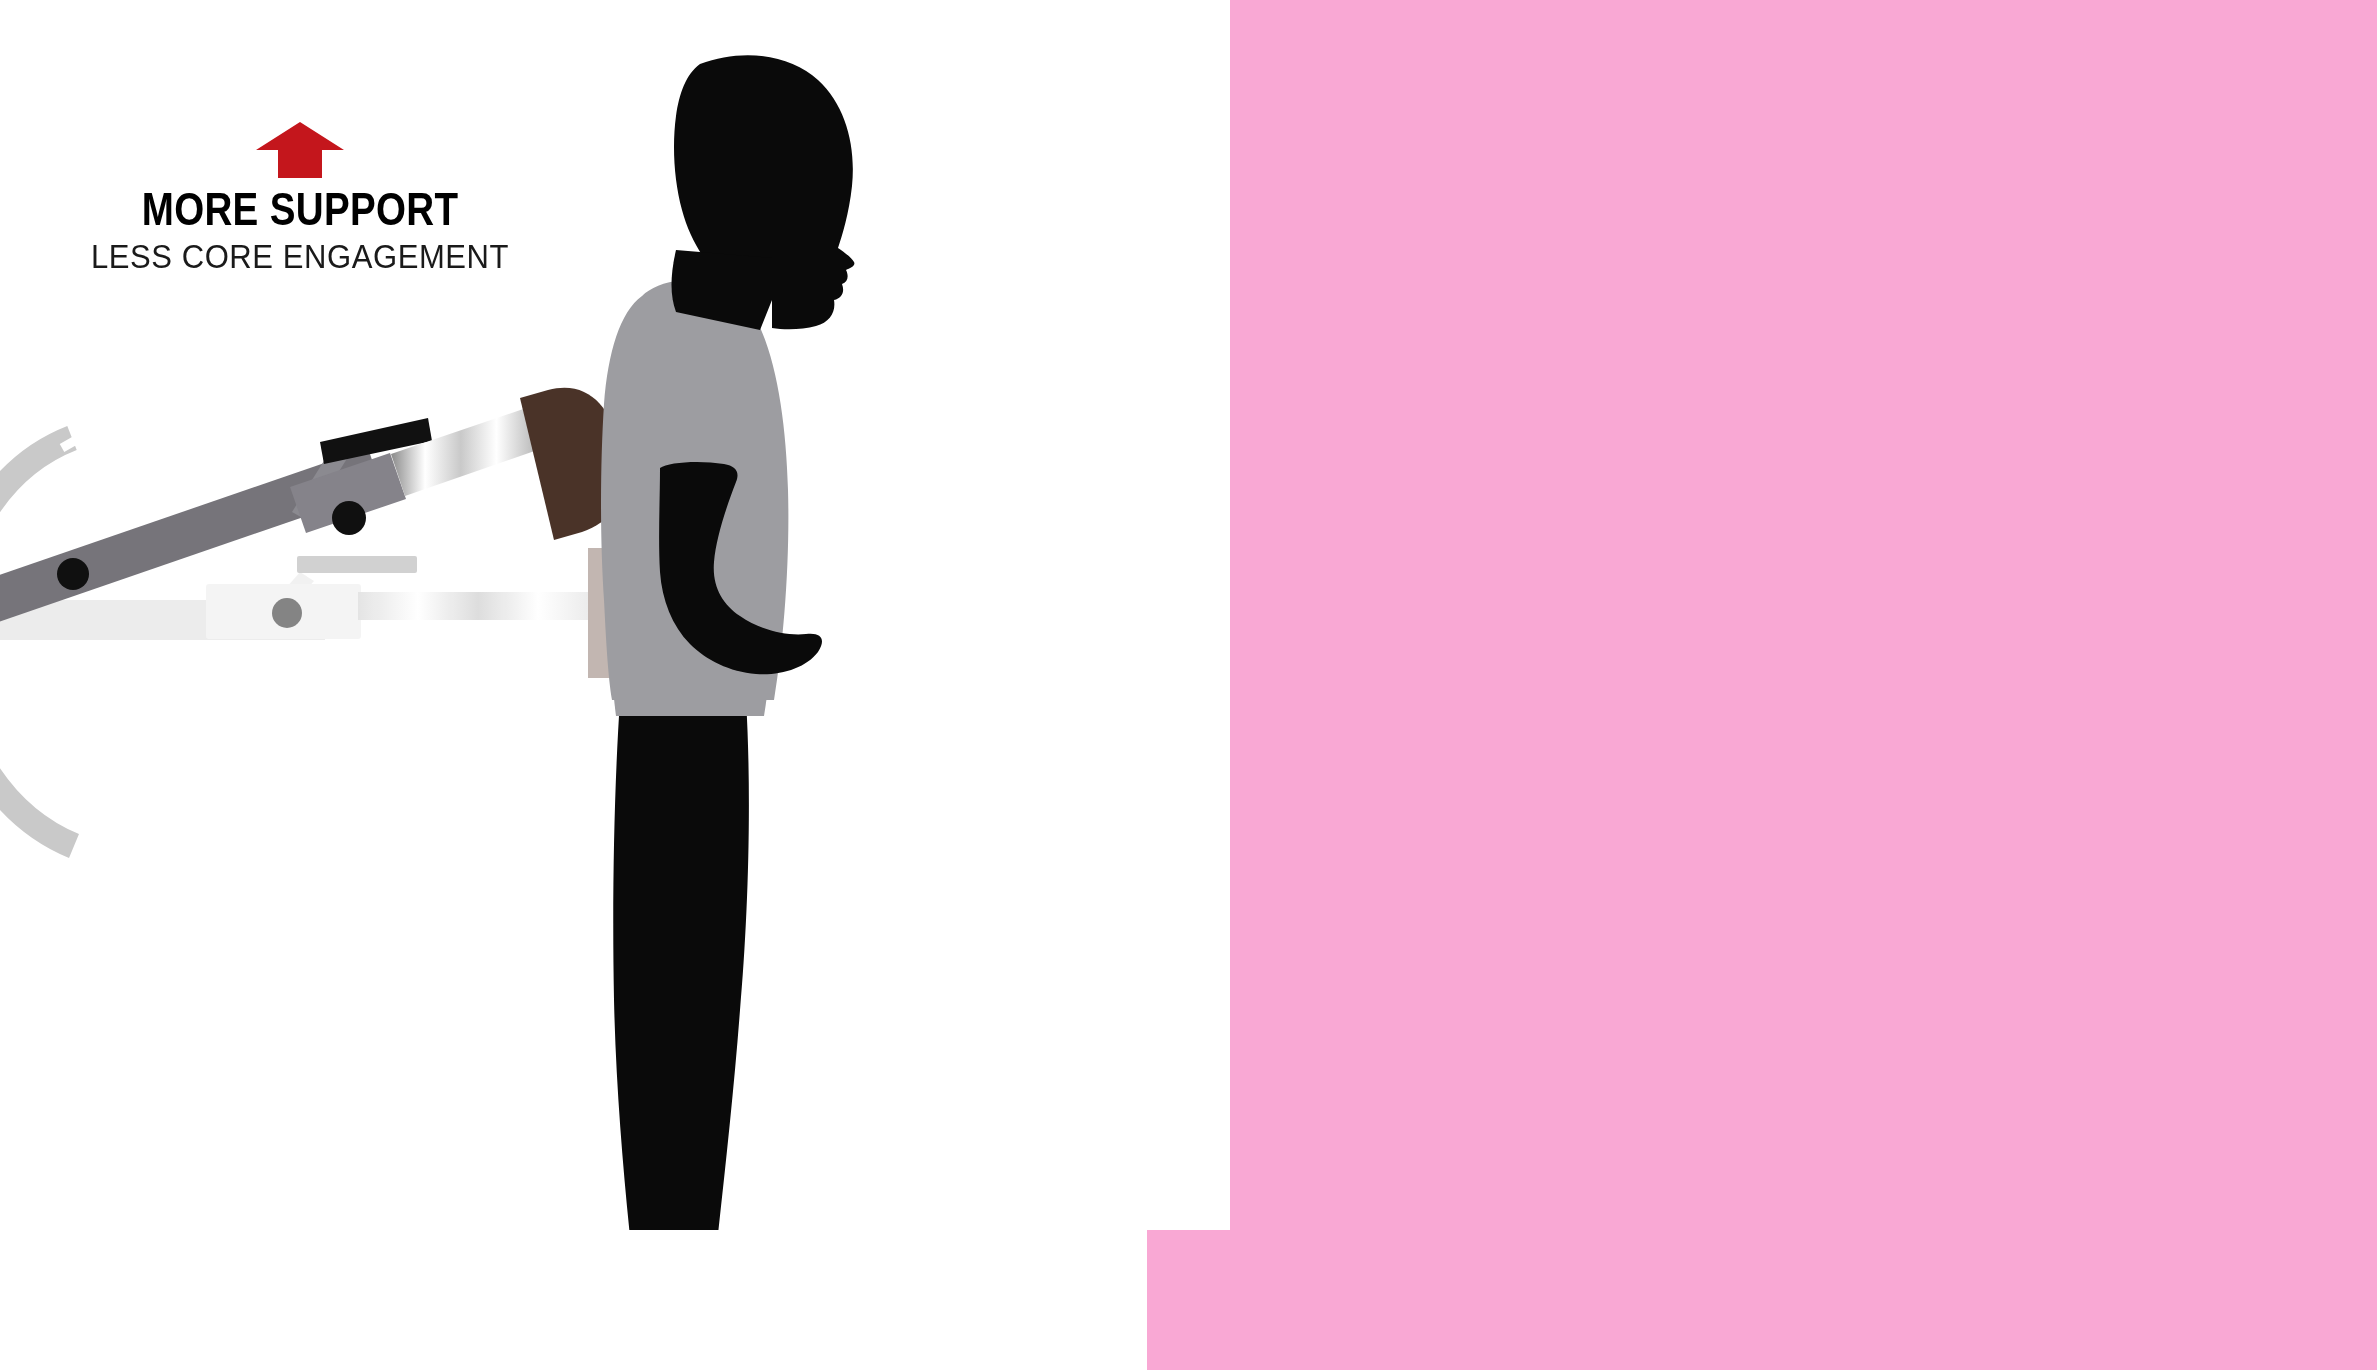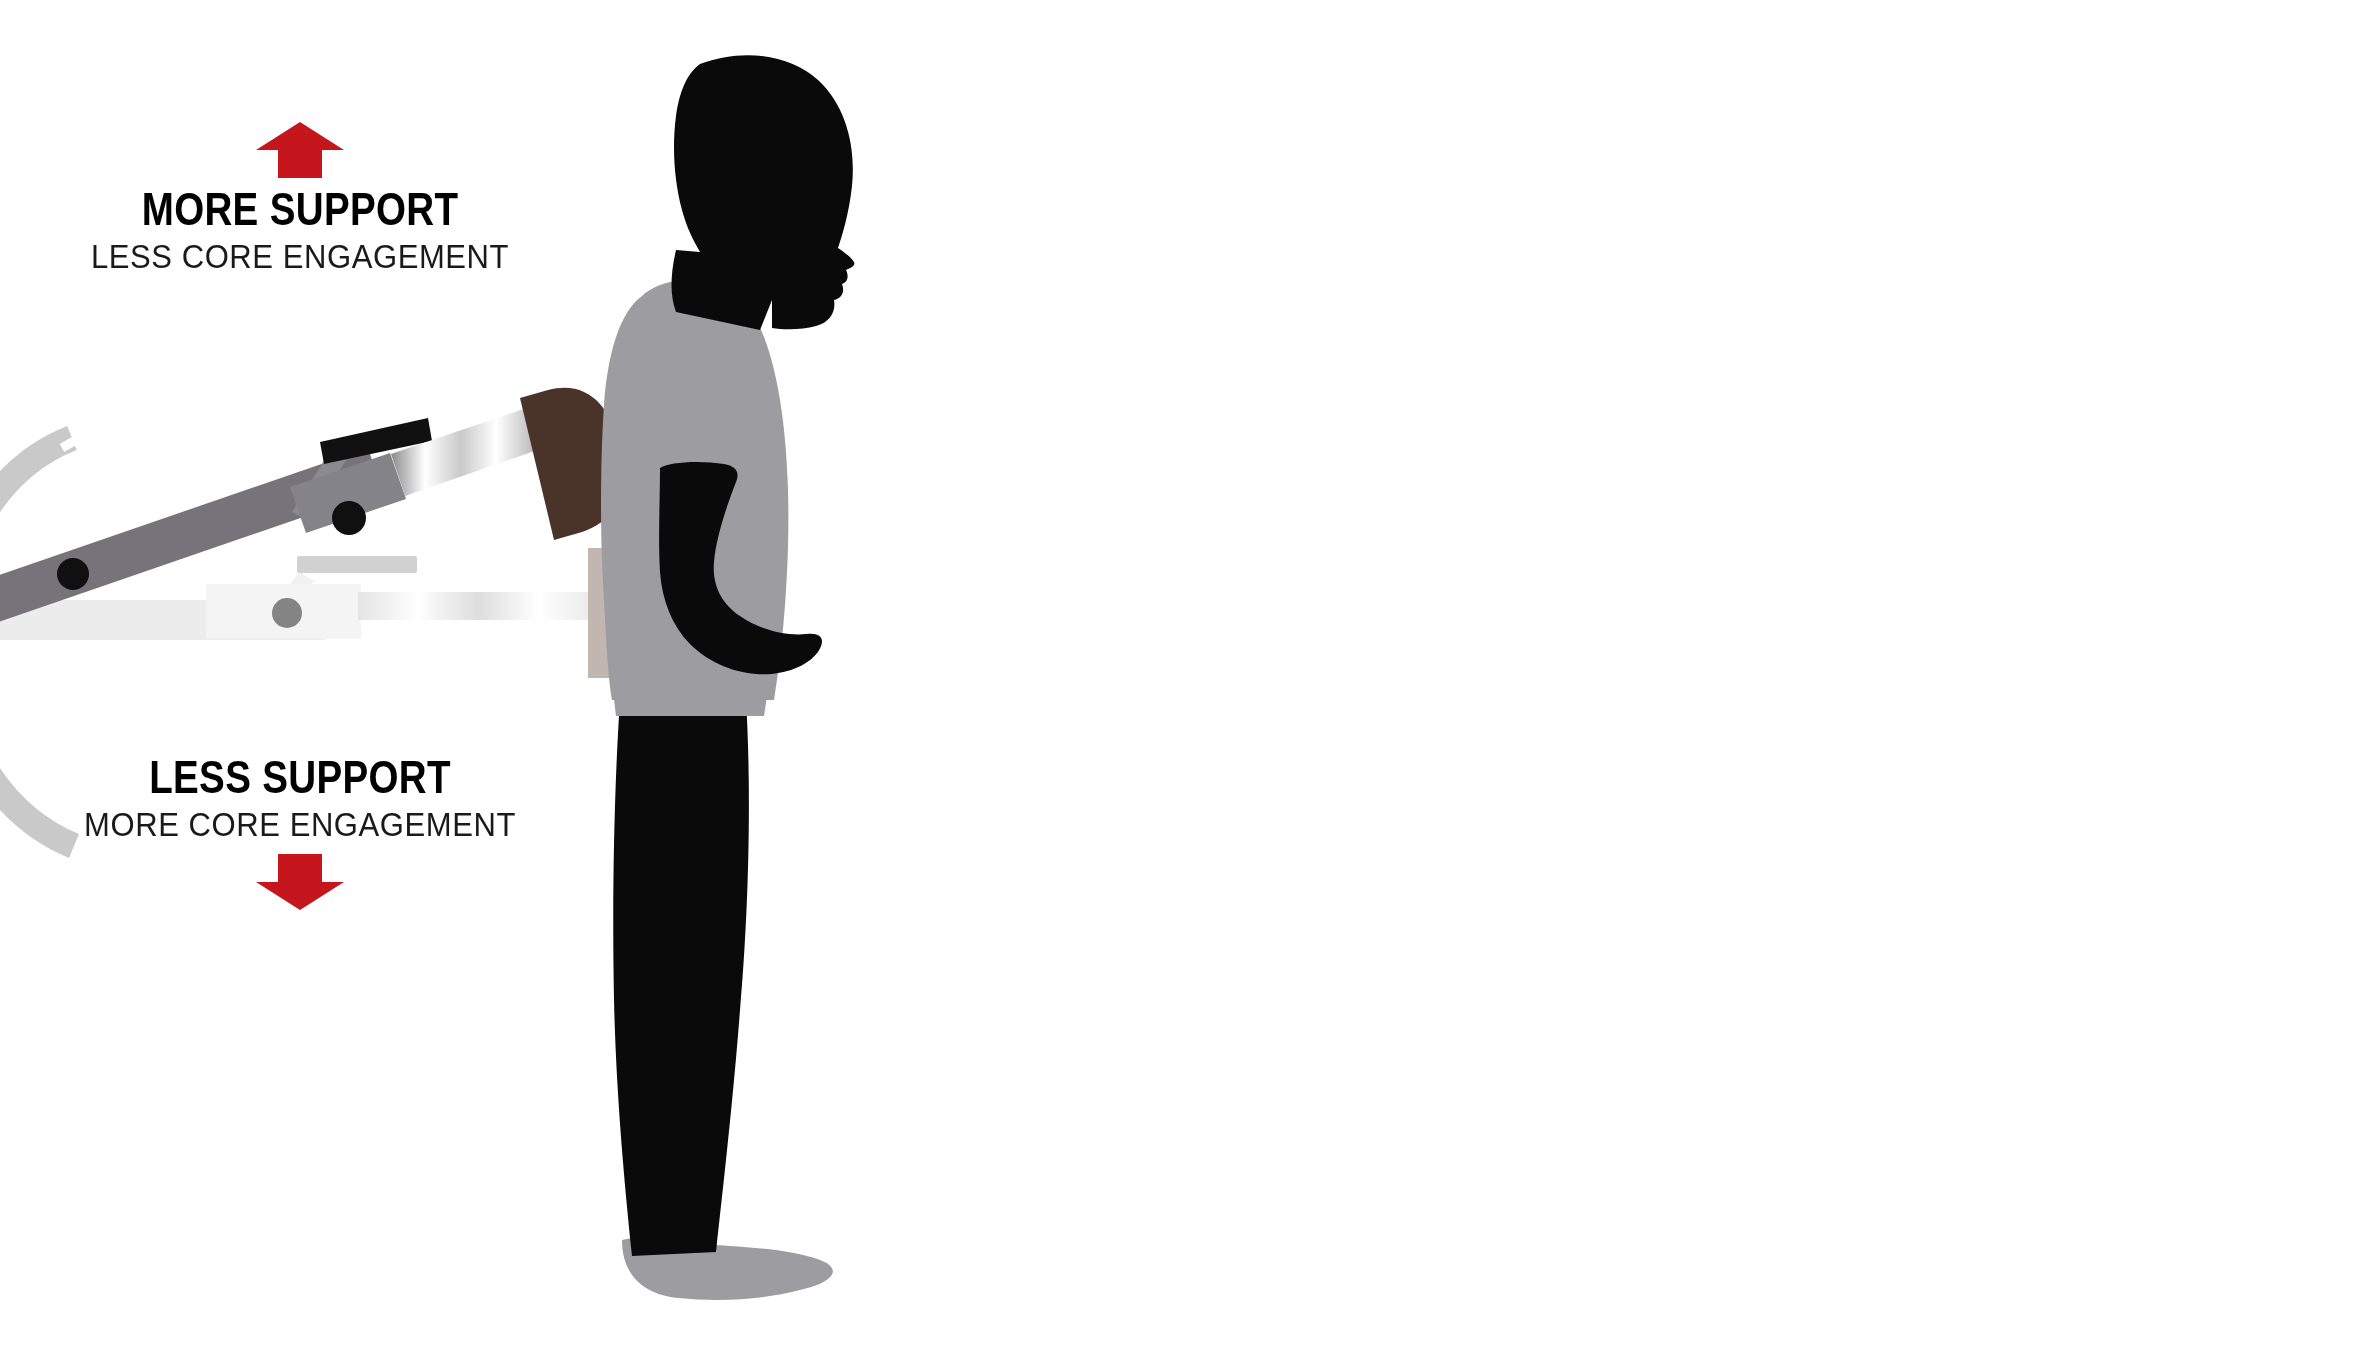--- a/index.html
+++ b/index.html
@@ -14,22 +14,22 @@
     overflow: hidden;
     font-family: "Liberation Sans", sans-serif;
     -webkit-font-smoothing: antialiased;
   }
 
   
   .page {
     position: absolute;
     inset: 0;
     display: flex;
-    flex-direction: row;
-    background: #7dd3fc;
+    flex-direction: column;
+    background: #f9a8d4;
   }
   .illustration-pane {
     position: relative;
     width: 1230px;
     height: 1370px;
     flex: 0 0 1230px;
     background: #ffffff;
     overflow: hidden;
   }
   .copy-pane {
@@ -244,27 +244,20 @@
     </svg>
 
     <div class="callout callout-top">
       <svg class="callout-arrow" viewBox="0 0 88 58">
         <polygon points="44,2 88,30 66,30 66,58 22,58 22,30 0,30" fill="#c4161c"></polygon>
       </svg>
       <div class="callout-title">MORE SUPPORT</div>
       <div class="callout-sub">LESS CORE ENGAGEMENT</div>
     </div>
 
-    <div class="callout callout-bottom">
-      <div class="callout-title">LESS SUPPORT</div>
-      <div class="callout-sub">MORE CORE ENGAGEMENT</div>
-      <svg class="callout-arrow" viewBox="0 0 88 58">
-        <polygon points="44,56 0,28 22,28 22,0 66,0 66,28 88,28" fill="#c4161c"></polygon>
-      </svg>
-    </div>
 
   </div>
 
   <div class="copy-pane">
 
     
 
     
 
     

